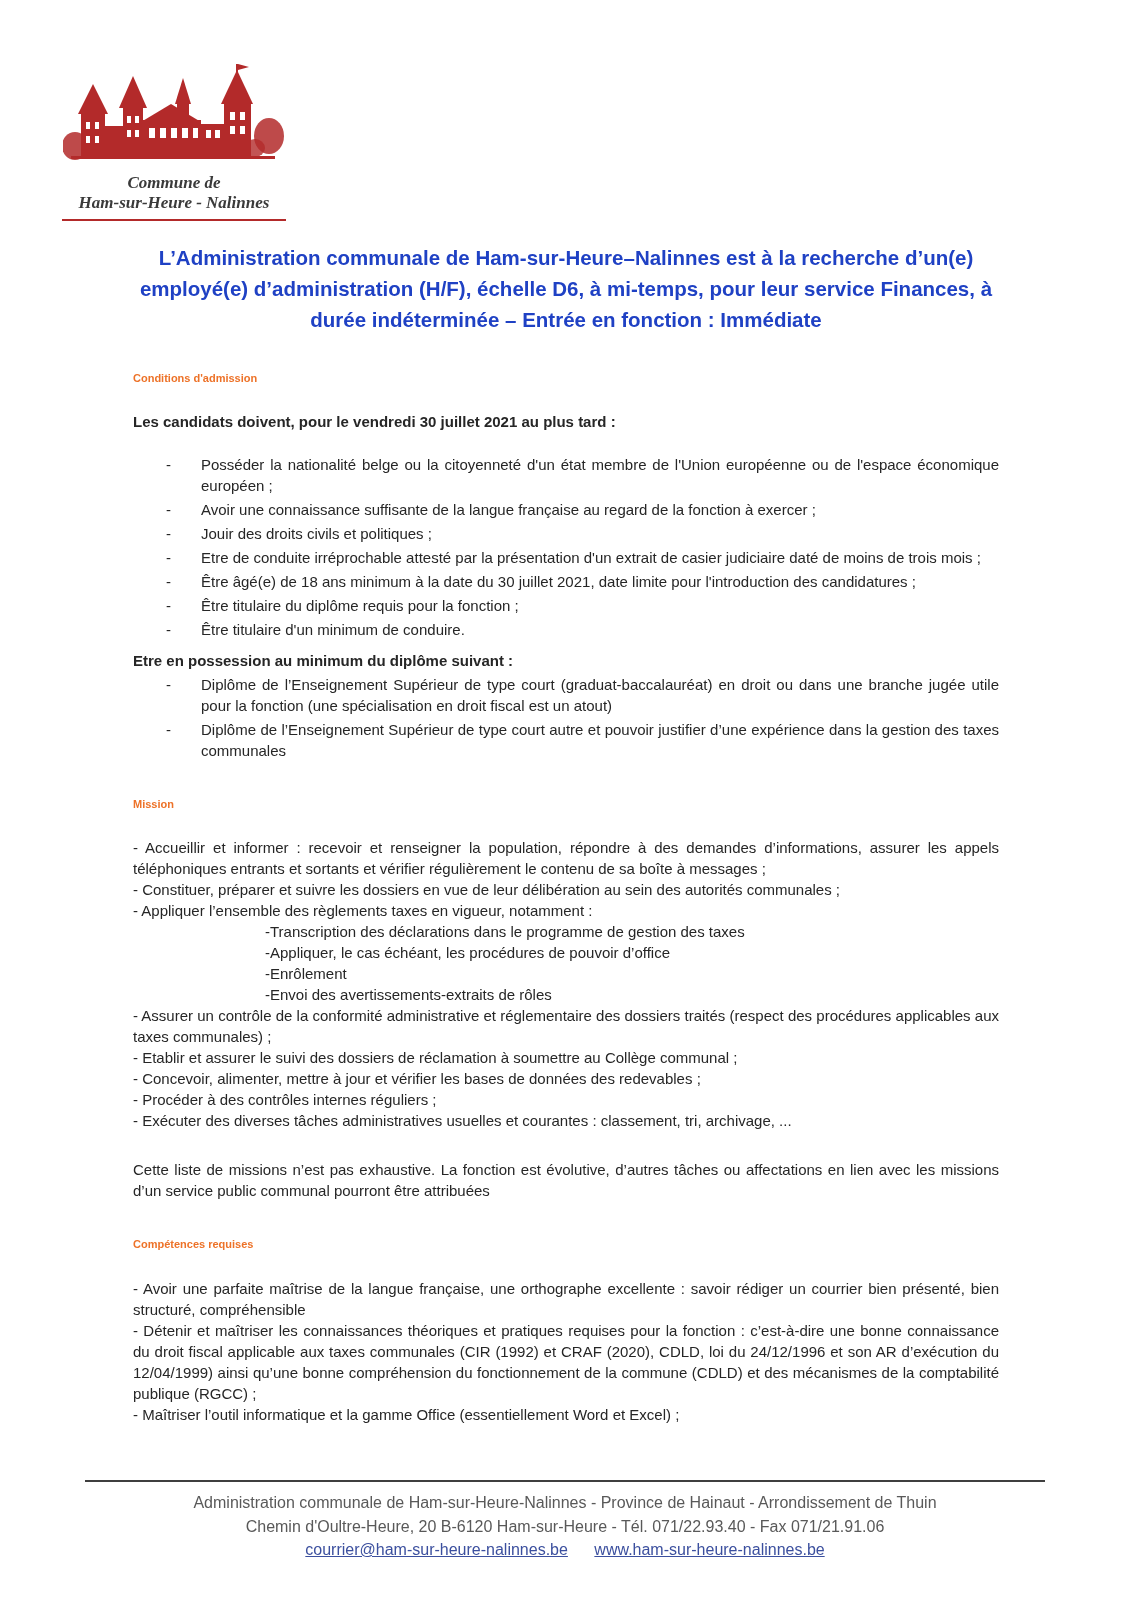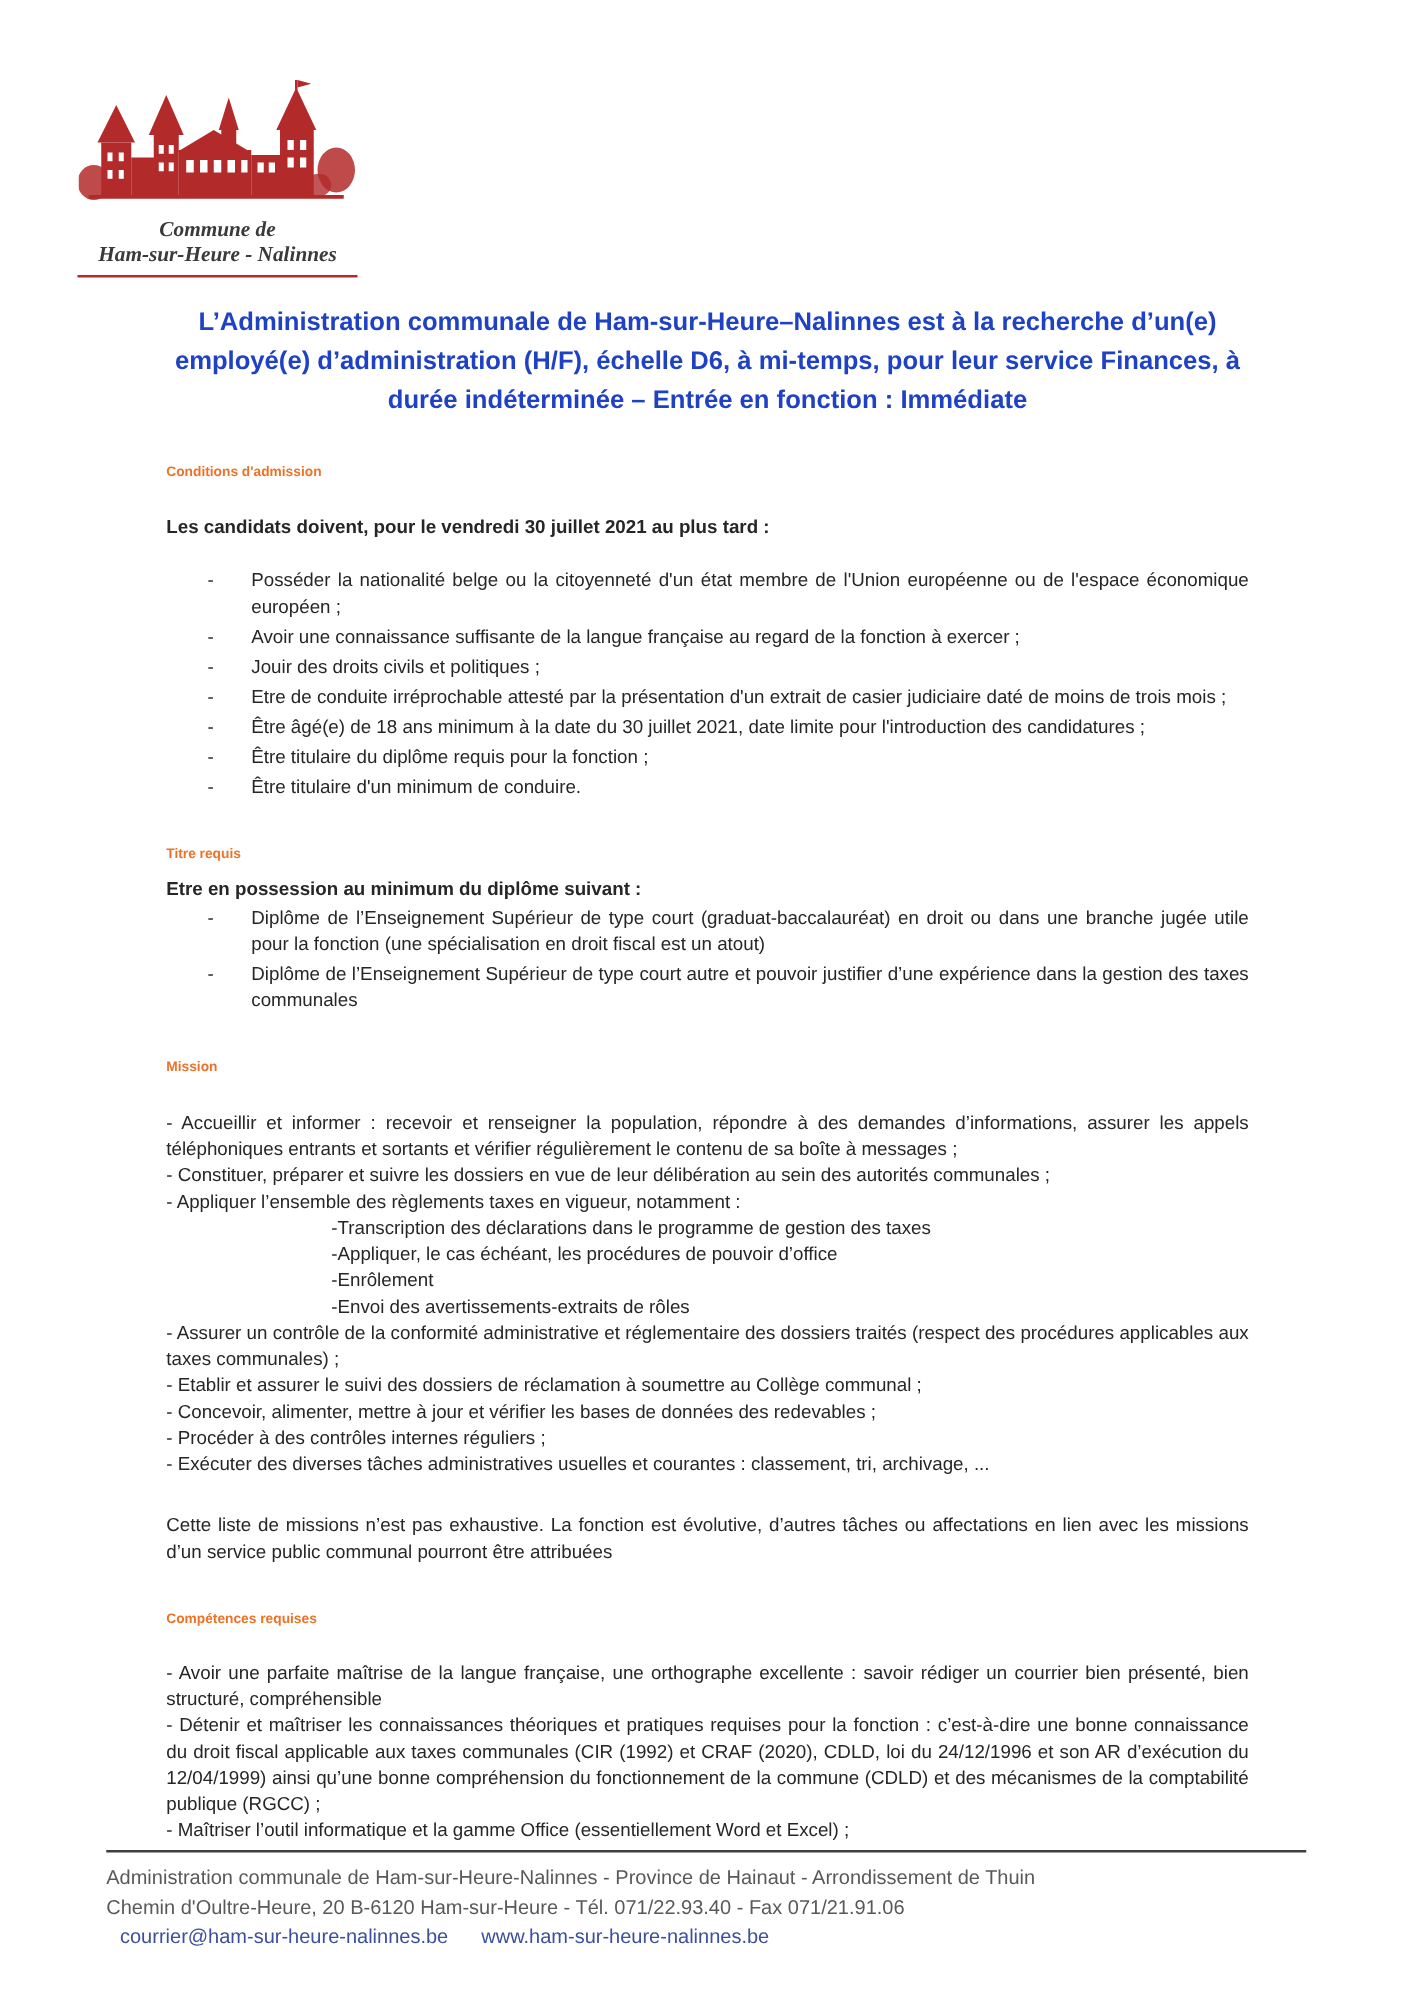--- a/index.html
+++ b/index.html
@@ -102,34 +102,36 @@
     line-height: 1.4;
     text-align: justify;
   }
 
   
   .footer {
     position: absolute;
     left: 85px;
     right: 87px;
     top: 1480px;
+    text-align: center;
   }
   .footer-rule {
     border-top: 2px solid #3f3f3f;
     margin-bottom: 9px;
   }
   .footer-line {
     color: #595959;
     font-size: 16px;
     line-height: 1.5;
     margin: 0;
   }
   .footer-links { margin-top: 2px; }
   .footer-link {
     color: #3b4f9e;
+    text-decoration: underline;
     font-size: 16px;
     margin: 0 11px;
     cursor: pointer;
   }
 </style>
 </head>
 <body>
 
 <div class="logo-block">
   <svg width="222" height="102" viewBox="0 0 222 102" aria-hidden="true">
@@ -199,21 +201,20 @@
   <ul class="dash-list">
     <li>Posséder la nationalité belge ou la citoyenneté d'un état membre de l'Union européenne ou de l'espace économique européen ;</li>
     <li>Avoir une connaissance suffisante de la langue française au regard de la fonction à exercer ;</li>
     <li>Jouir des droits civils et politiques ;</li>
     <li>Etre de conduite irréprochable attesté par la présentation d'un extrait de casier judiciaire daté de moins de trois mois ;</li>
     <li>Être âgé(e) de 18 ans minimum à la date du 30 juillet 2021, date limite pour l'introduction des candidatures ;</li>
     <li>Être titulaire du diplôme requis pour la fonction ;</li>
     <li>Être titulaire d'un minimum de conduire.</li>
   </ul>
 
-  <h2 class="section-heading">Titre requis</h2>
   <p class="intro" style="margin-top:11px">Etre en possession au minimum du diplôme suivant :</p>
   <ul class="dash-list" style="margin-top:2px">
     <li>Diplôme de l’Enseignement Supérieur de type court (graduat-baccalauréat) en droit ou dans une branche jugée utile pour la fonction (une spécialisation en droit fiscal est un atout)</li>
     <li>Diplôme de l’Enseignement Supérieur de type court autre et pouvoir justifier d’une expérience dans la gestion des taxes communales</li>
   </ul>
 
   <h2 class="section-heading">Mission</h2>
   <div class="para-block">
     <p>-  Accueillir et informer : recevoir et renseigner la population, répondre à des demandes d’informations, assurer les appels téléphoniques entrants et sortants et vérifier régulièrement le contenu de sa boîte à messages ;</p>
     <p>- Constituer, préparer et suivre les dossiers en vue de leur délibération au sein des autorités communales ;</p>

